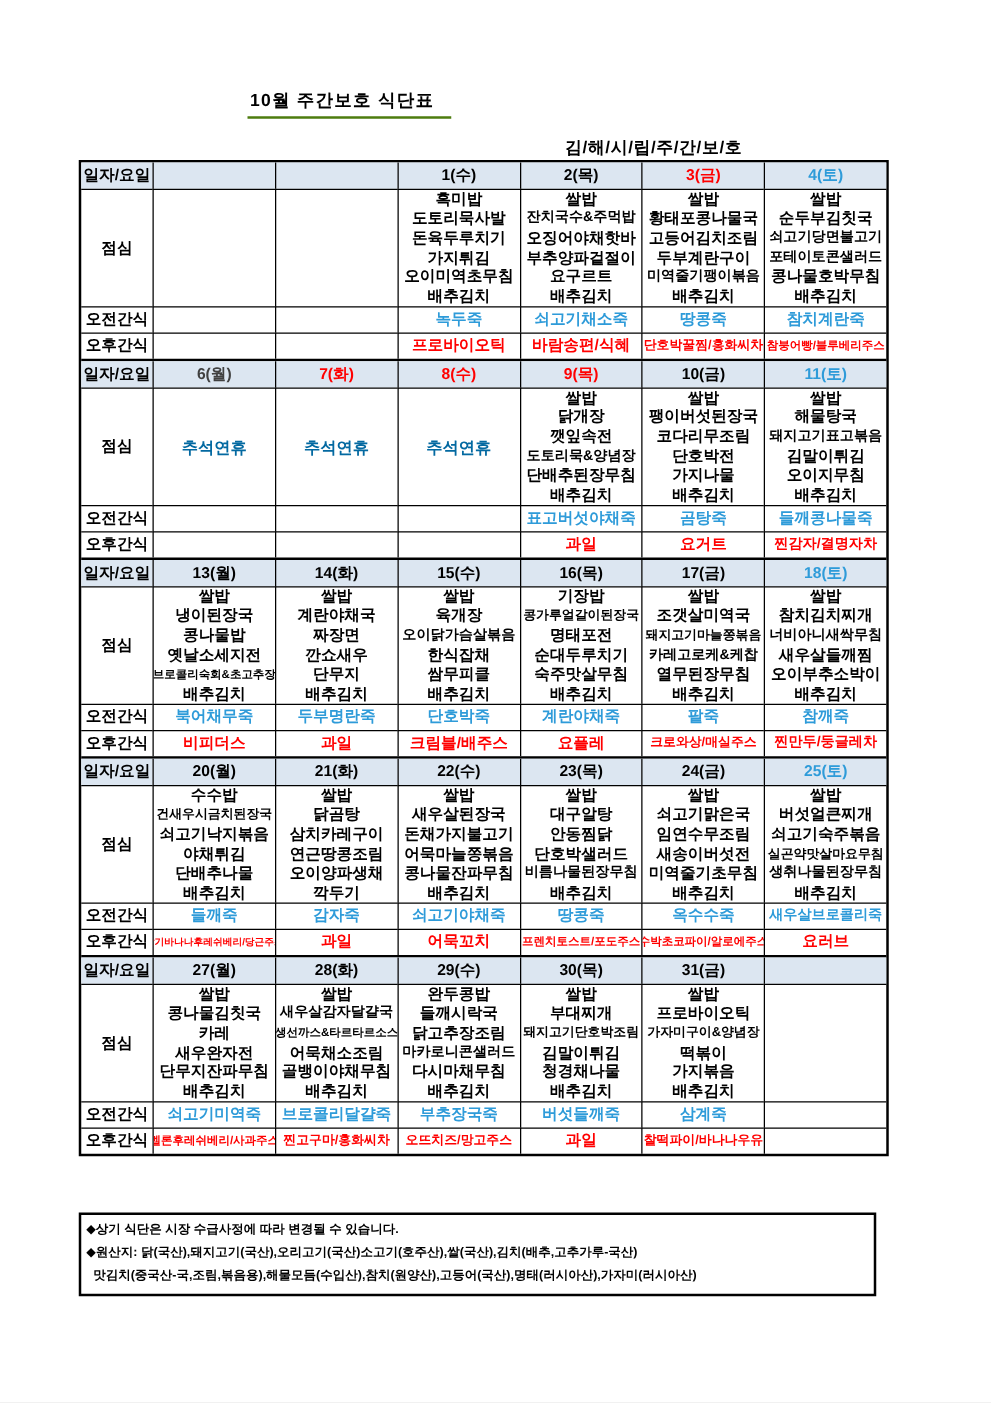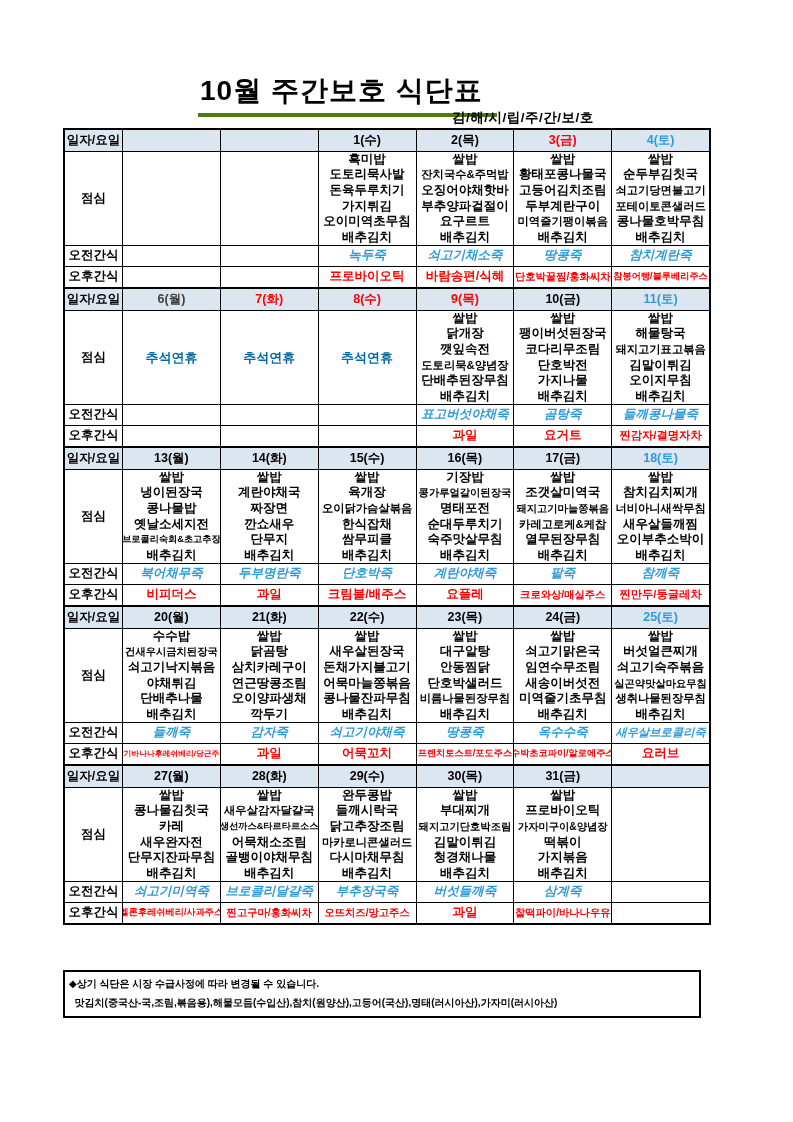--- a/index.html
+++ b/index.html
@@ -4,22 +4,22 @@
 <style>
   * { margin:0; padding:0; box-sizing:border-box; }
   html,body { background:#e8e8e8; }
   .page {
     position:relative; width:793px; height:1122px; margin:0 auto;
     background:#ffffff; overflow:hidden;
     font-family:"Liberation Sans","DejaVu Sans",sans-serif; color:#000;
   }
   .title {
     position:absolute; left:198px; top:72px;
-    font-size:28px; font-weight:800; letter-spacing:1px;
-    border-bottom:4px solid #4d7c0f; padding:0 14px 3px 2px;
+    font-size:14px; font-weight:800; letter-spacing:1px;
+    border-bottom:2px solid #4d7c0f; padding:0 14px 3px 2px;
   }
   .subtitle {
     position:absolute; left:452px; top:109px;
     font-size:13.5px; font-weight:800; letter-spacing:0.5px;
   }
   .weeks {
     position:absolute; left:63px; top:128px; width:648px;
     border:2.5px solid #000;
   }
   .week {
@@ -36,21 +36,21 @@
   }
   .cell.c0 { border-left:none; }
   .cell.r0 { border-top:none; }
   .hdr { background:#dce6f1; }
   .rowlabel { font-weight:600; }
   .line { line-height:15.6px; }
   .s11 { font-size:11.3px; }
   .s10 { font-size:10.3px; }
   .s9  { font-size:9.2px; }
   .s8  { font-size:7.8px; }
-  .blue { color:#2e9bd9;font-style:italic; }
+  .blue { color:#2e9bd9; }
   .red  { color:#ff0000; }
   .holiday { color:#0369a1; font-size:13px; }
   .footer {
     position:absolute; left:63px; top:970px; width:638px;
     border:2.5px solid #000; padding:3px 5px 4px 4px;
     font-size:10px; font-weight:700; line-height:18.5px;
   }
   .footer div { white-space:pre-wrap; }
 </style>
 </head>
@@ -376,15 +376,16 @@
         <div class="cell c2 r3 red s10">찐고구마/홍화씨차</div>
         <div class="cell c3 r3 red s10">오뜨치즈/망고주스</div>
         <div class="cell c4 r3 red">과일</div>
         <div class="cell c5 r3 red s10">찰떡파이/바나나우유</div>
         <div class="cell c6 r3 red"></div>
       </div>
     </div>
 
   <div class="footer">
     <div>◆상기 식단은 시장 수급사정에 따라 변경될 수 있습니다.</div>
+    <div>◆원산지: 닭(국산),돼지고기(국산),오리고기(국산)소고기(호주산),쌀(국산),김치(배추,고추가루-국산)</div>
     <div>  맛김치(중국산-국,조림,볶음용),해물모듬(수입산),참치(원양산),고등어(국산),명태(러시아산),가자미(러시아산)</div>
   </div>
 </div>
 
 </body></html>

